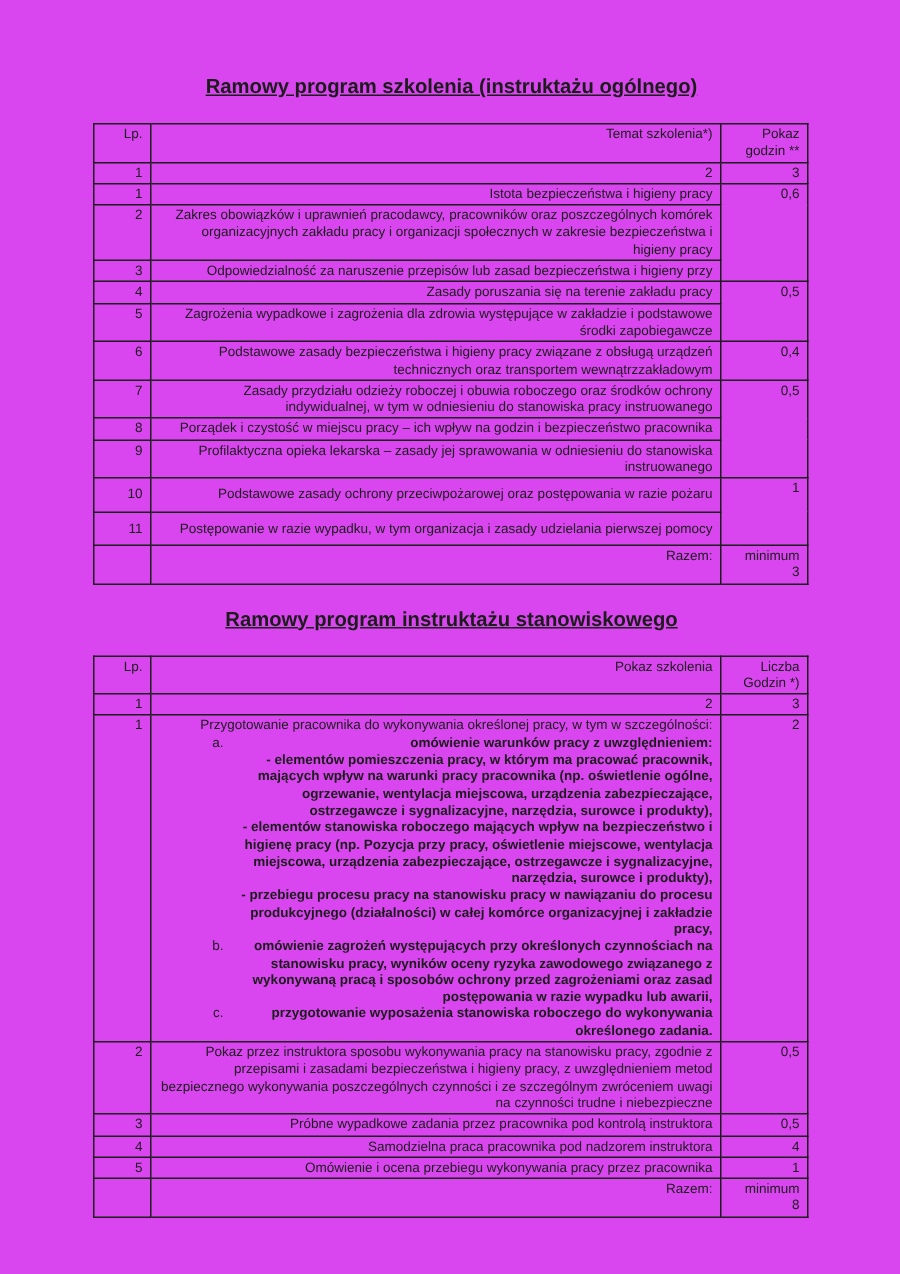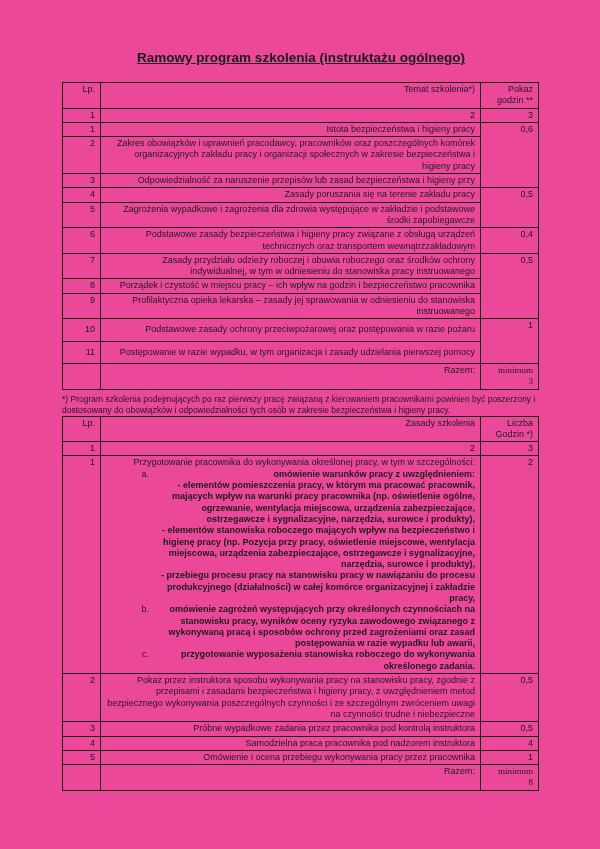--- a/index.html
+++ b/index.html
@@ -6,21 +6,21 @@
   body {
     width: 600px; height: 849px;
     background: #ffffff;
     font-family: "Liberation Sans", sans-serif;
     color: #1c1c1c;
   }
   .page {
     position: relative;
     width: 600px; height: 849px;
     overflow: hidden;
-    background: #ec4899;
+    background: #d946ef;
   }
   .content {
     position: absolute;
     left: 62px; top: 50px;
     width: 478px;
   }
   .doc-title {
     text-align: center;
     font-weight: bold;
     text-decoration: underline;
@@ -48,21 +48,21 @@
   col.c-topic { width: 380px; }
   col.c-hours { width: 58px; }
   th.h-lp { text-align: left; height: 22px; }
   th.h-topic { text-align: center; margin-top: 34px; }
   th.h-hours { text-align: center; padding: 1px 2px; }
   td.lp { text-align: center; padding: 1px 2px; }
   td.hours { text-align: center; vertical-align: middle; padding: 1px 2px; }
   td.colnum { text-align: center; }
   tr.pad > td.lp, tr.pad > td.topic { padding-top: 5px; padding-bottom: 5px; }
   td.total-label { }
-  td.total-hours { text-align: center; vertical-align: middle; padding: 1px 2px; font-family: Liberation Serif, serif; }
+  td.total-hours { text-align: center; vertical-align: middle; padding: 1px 2px; }
   .t2intro { }
   .t2li { display: flex; padding-left: 24px; }
   .t2marker { flex: none; width: 19px; }
   .t2text { flex: 1; min-width: 0; font-weight: bold; }
   .footnotes {
     font-size: 8.5px;
     line-height: 11px;
     margin-top: 4px;
     width: 478px;
   }
@@ -147,34 +147,34 @@
         <td class="total-label">Razem:</td>
         <td class="total-hours">
           <div>minimum</div>
           <div>3</div>
         </td>
       </tr>
     </tbody>
       </table>
 
     <div class="footnotes">
-      <div class="fn-line">*) Program szkolenia podejmujących po raz pierwszy pracę związaną z kierowaniem pracownikami powinien być poszerzony i dostosowany do obowiązków i odpowiedzialności tych osób w zakresie bezpieczeństwa i higieny pracy.</div>
     </div>
 
+    <h1 class="doc-title second">Ramowy program instruktażu stanowiskowego</h1>
 
     <table class="prog">
       <colgroup>
           <col class="c-lp">
           <col class="c-topic">
           <col class="c-hours">
         </colgroup>
       <tbody>
           <tr>
         <th class="h-lp">Lp.</th>
-        <th class="h-topic">Zasady szkolenia</th>
+        <th class="h-topic">Pokaz szkolenia</th>
         <th class="h-hours">Liczba Godzin *)</th>
       </tr>
       <tr>
         <td class="colnum">1</td>
         <td class="colnum">2</td>
         <td class="colnum">3</td>
       </tr>
       <tr>
         <td class="lp">1</td>
         <td class="topic">

